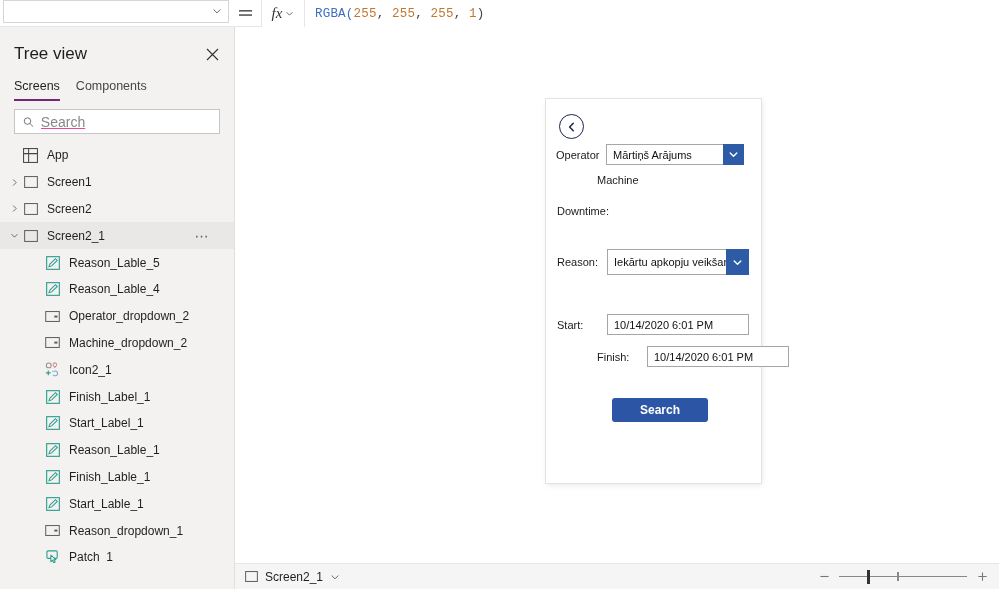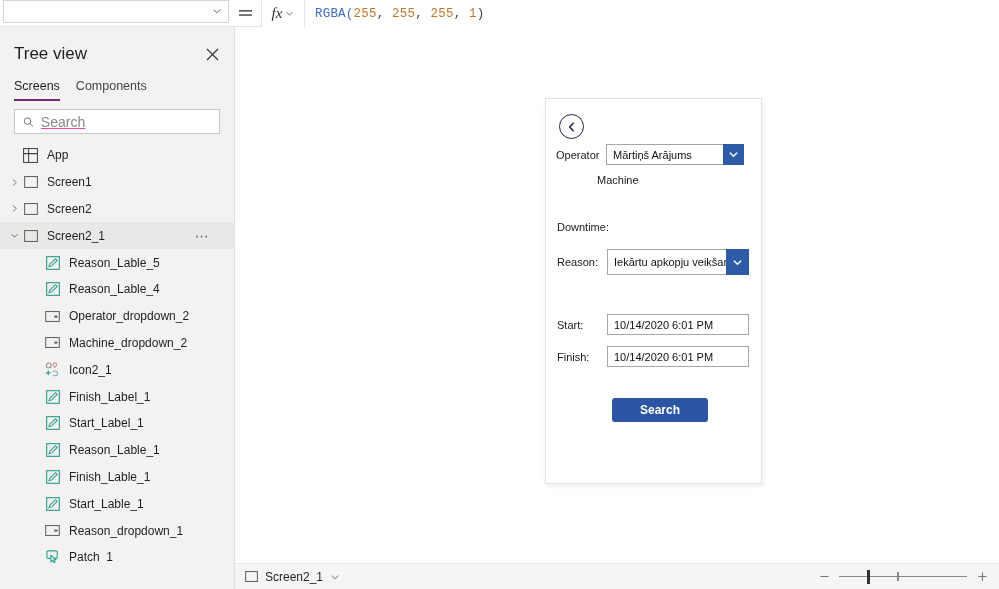--- a/index.html
+++ b/index.html
@@ -424,41 +424,41 @@
                 <path d="M2.4 4.4 L6 8 L9.6 4.4" fill="none" stroke="#fff" stroke-width="1.5" stroke-linecap="round" stroke-linejoin="round"></path>
               </svg>
           </div>
         </div>
       </div>
 
       <div class="formrow" style="left:11px; top:75px;">
         <div class="flabel" style="width:50px;padding-left:40px;">Machine</div>
       </div>
 
-      <div class="flabel" style="position:absolute; left:11px; top:122px;">Downtime:</div>
+      <div class="flabel" style="position:absolute; left:11px; top:106px;">Downtime:</div>
 
       <div class="formrow" style="left:11px; top:150px;">
         <div class="flabel" style="width:50px;">Reason:</div>
         <div class="fctl" style="width:142px; height:26px;">
           <div class="fval" style="width:119px;">Iekārtu apkopju veikšana</div>
           <div class="fbtn" style="flex:0 0 23px; width:23px;">
             <svg width="11" height="11" viewBox="0 0 12 12">
                 <path d="M2.4 4.4 L6 8 L9.6 4.4" fill="none" stroke="#fff" stroke-width="1.5" stroke-linecap="round" stroke-linejoin="round"></path>
               </svg>
           </div>
         </div>
       </div>
 
       <div class="formrow" style="left:11px; top:215px;">
         <div class="flabel" style="width:50px;">Start:</div>
         <div class="tbox" style="width:142px;">10/14/2020 6:01 PM</div>
       </div>
 
       <div class="formrow" style="left:11px; top:247px;">
-        <div class="flabel" style="width:50px;">Finish:</div>
+        <div class="flabel" style="width:50px;margin-left:40px;">Finish:</div>
         <div class="tbox" style="width:142px;">10/14/2020 6:01 PM</div>
       </div>
 
       <div class="patchbtn">Search</div>
     </div>
   </div>
 
   <div class="leftstub"></div>
   <div class="statusbar">
     <div class="screen-sel">

